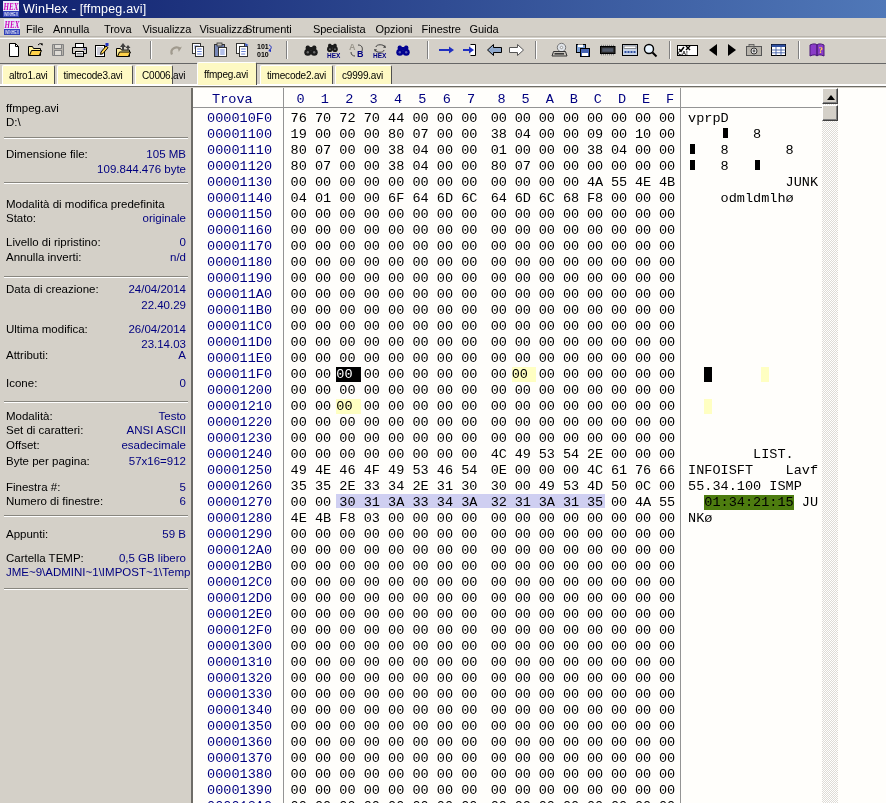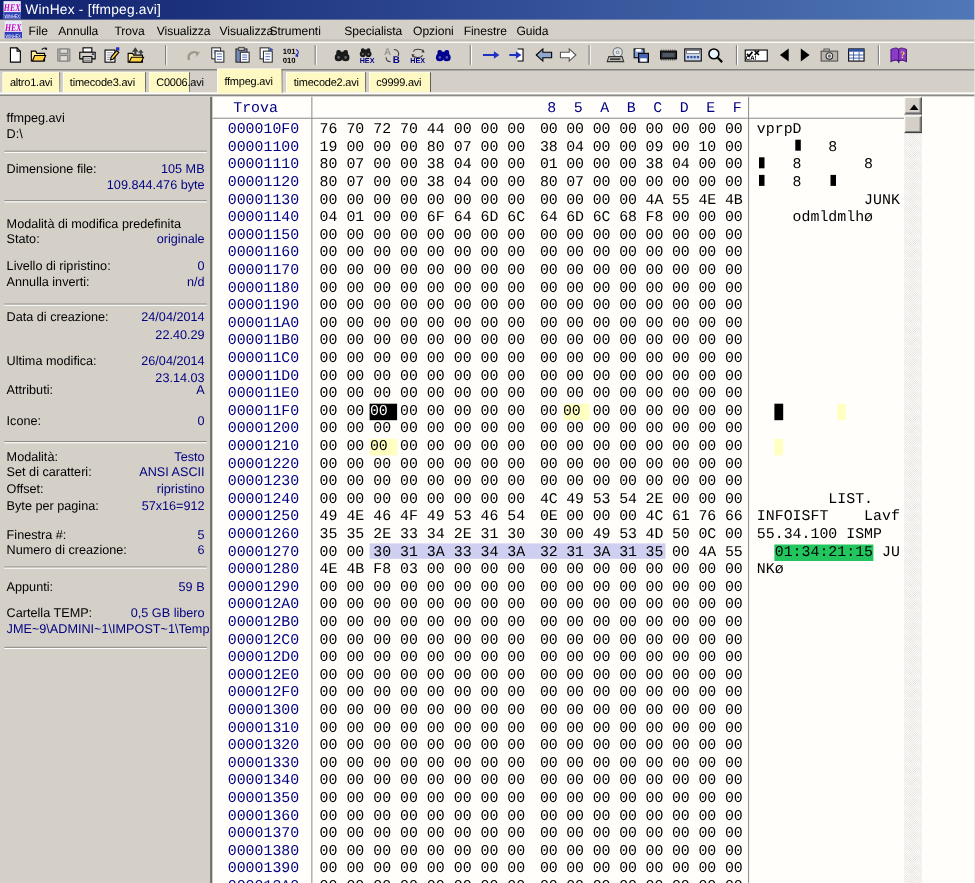--- a/index.html
+++ b/index.html
@@ -24,21 +24,21 @@
 .pv{position:absolute;right:0;top:0;color:#000080}
 .psep{position:absolute;left:4px;width:184px;height:2px;border-top:1px solid #88867f;border-bottom:1px solid #fff}
 #hexarea{left:191px;top:88px;width:695px;height:715px;background:#fffefb;border-left:2px solid #6e6c66}
 .vline{position:absolute;top:0;width:1.4px;height:715px;background:#949494}
 #hline{position:absolute;left:0;top:19px;width:629px;height:1.4px;background:#949494}
 .nav{color:#000080}
 .ch{background:#000;color:#fff;position:relative;left:-3px}
 .yh{background:#ffffc2;position:relative;left:-3px}
 .yt{background:#ffffc2}
 .ck{background:#000}
-.lv{background:#22c55e}
+.lv{background:#4d7c0f}
 .blk{display:inline-block;width:5.1px;height:9.3px;background:#000;margin-left:2px;margin-right:1.03px}
 #lavrect{left:143px;top:406px;width:269px;height:14px;background:#cfcff1}
 #sbar{left:629px;top:0;width:16px;height:715px;background-color:#fff;
  background-image:linear-gradient(45deg,#dedbd5 25%,transparent 25%,transparent 75%,#dedbd5 75%),
  linear-gradient(45deg,#dedbd5 25%,transparent 25%,transparent 75%,#dedbd5 75%);
  background-size:2px 2px;background-position:0 0,1px 1px}
 .sbtn{position:absolute;left:0;width:16px;height:16px;background:#d4d0c8;
  border:1px solid;border-color:#fff #404040 #404040 #fff;box-shadow:inset -1px -1px 0 #808080}
 #sarrow{position:absolute;left:4px;top:5.5px;width:0;height:0;border:4px solid transparent;
  border-bottom:5px solid #000;border-top:none}
@@ -272,36 +272,37 @@
 <div class="psep" style="top:188px"></div>
 <div class="pline" style="top:194px"><span class="pl">Data di creazione:</span><span class="pv">24/04/2014</span></div>
 <div class="pline" style="top:209.5px"><span class="pl"></span><span class="pv">22.40.29</span></div>
 <div class="pline" style="top:234px"><span class="pl">Ultima modifica:</span><span class="pv">26/04/2014</span></div>
 <div class="pline" style="top:248.5px"><span class="pl"></span><span class="pv">23.14.03</span></div>
 <div class="pline" style="top:260px"><span class="pl">Attributi:</span><span class="pv">A</span></div>
 <div class="pline" style="top:288px"><span class="pl">Icone:</span><span class="pv">0</span></div>
 <div class="psep" style="top:312.5px"></div>
 <div class="pline" style="top:320.5px"><span class="pl">Modalità:</span><span class="pv">Testo</span></div>
 <div class="pline" style="top:335.3px"><span class="pl">Set di caratteri:</span><span class="pv">ANSI ASCII</span></div>
-<div class="pline" style="top:350px"><span class="pl">Offset:</span><span class="pv">ripristino</span></div>
+<div class="pline" style="top:350px"><span class="pl">Offset:</span><span class="pv">esadecimale</span></div>
 <div class="pline" style="top:365.8px"><span class="pl">Byte per pagina:</span><span class="pv">57x16=912</span></div>
 <div class="pline" style="top:391.5px"><span class="pl">Finestra #:</span><span class="pv">5</span></div>
-<div class="pline" style="top:406px"><span class="pl">Numero di creazione:</span><span class="pv">6</span></div>
+<div class="pline" style="top:406px"><span class="pl">Numero di finestre:</span><span class="pv">6</span></div>
 <div class="psep" style="top:426.5px"></div>
 <div class="pline" style="top:439px"><span class="pl">Appunti:</span><span class="pv">59 B</span></div>
 <div class="pline" style="top:462.5px"><span class="pl">Cartella TEMP:</span><span class="pv">0,5 GB libero</span></div>
 <div class="pline" style="top:477px"><span class="pv" style="position:static">JME~9\ADMINI~1\IMPOST~1\Temp</span></div>
 <div class="psep" style="top:500px"></div>
 </div>
 <div class="abs" id="hexarea">
 <div class="vline" style="left:89.7px"></div>
 <div class="vline" style="left:486.6px"></div>
 <div id="hline"></div>
 <div class="abs" id="lavrect"></div>
 <div class="abs mono nav" style="left:19px;top:3.7px">Trova</div>
+<div class="abs mono nav" style="left:103.4px;top:3.7px">0  1  2  3  4  5  6  7</div>
 <div class="abs mono nav" style="left:304.5px;top:3.7px;letter-spacing:-.1px">8  5  A  B  C  D  E  F</div>
 <div class="abs mono nav" style="left:14px;top:22.7px">000010F0
 00001100
 00001110
 00001120
 00001130
 00001140
 00001150
 00001160
 00001170

